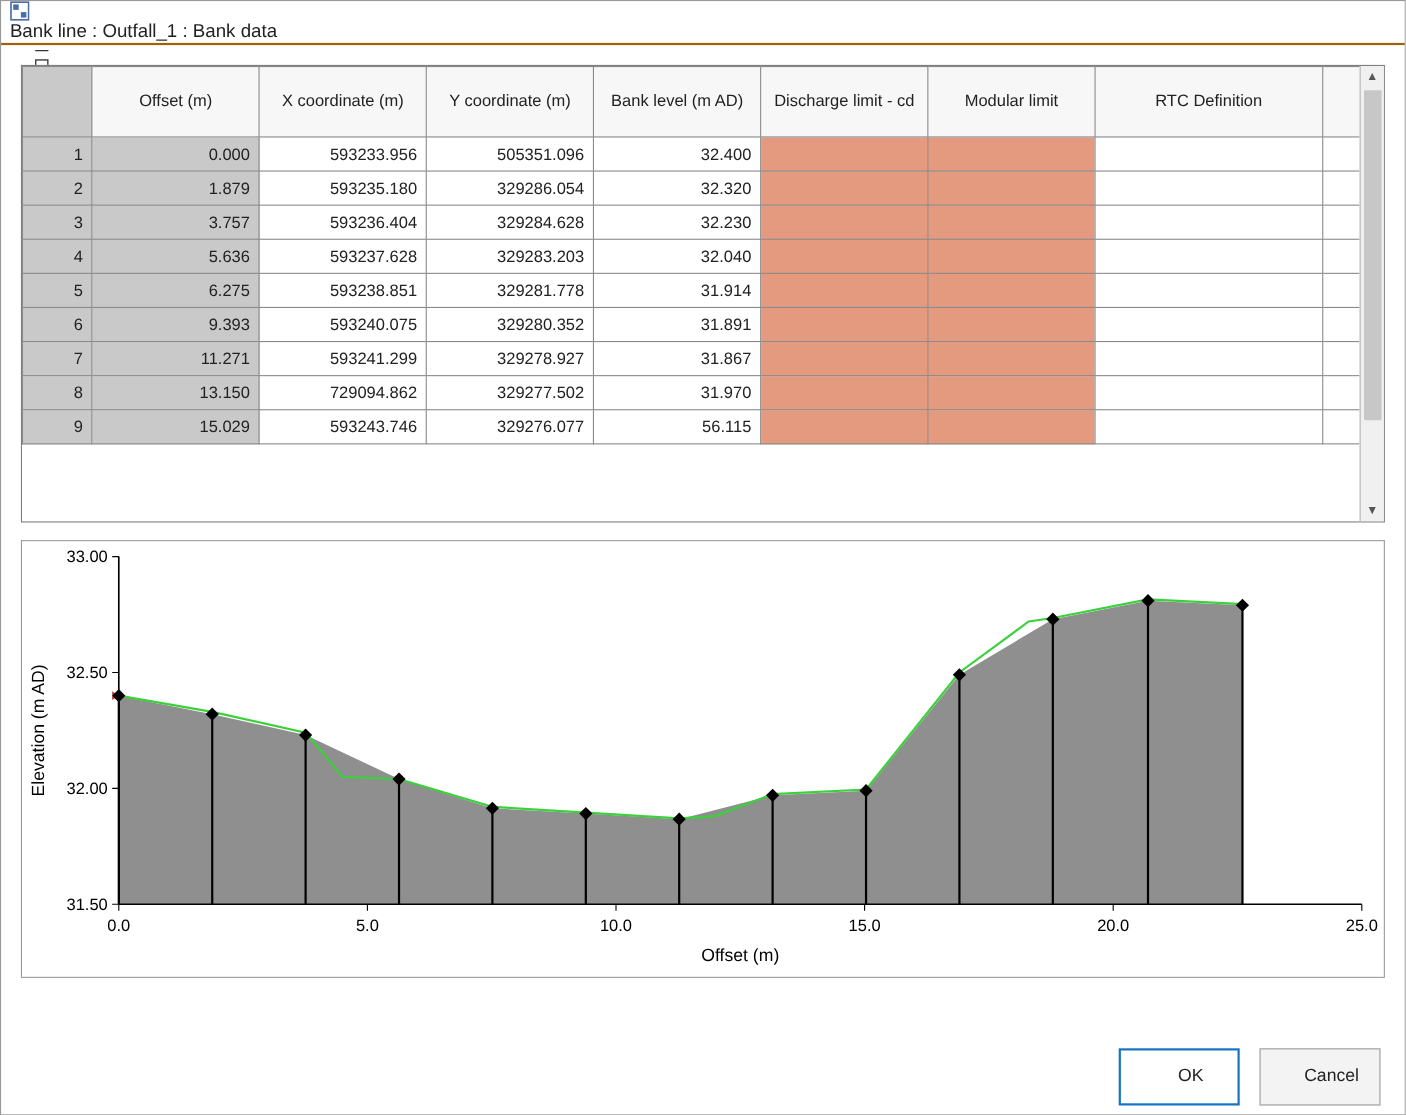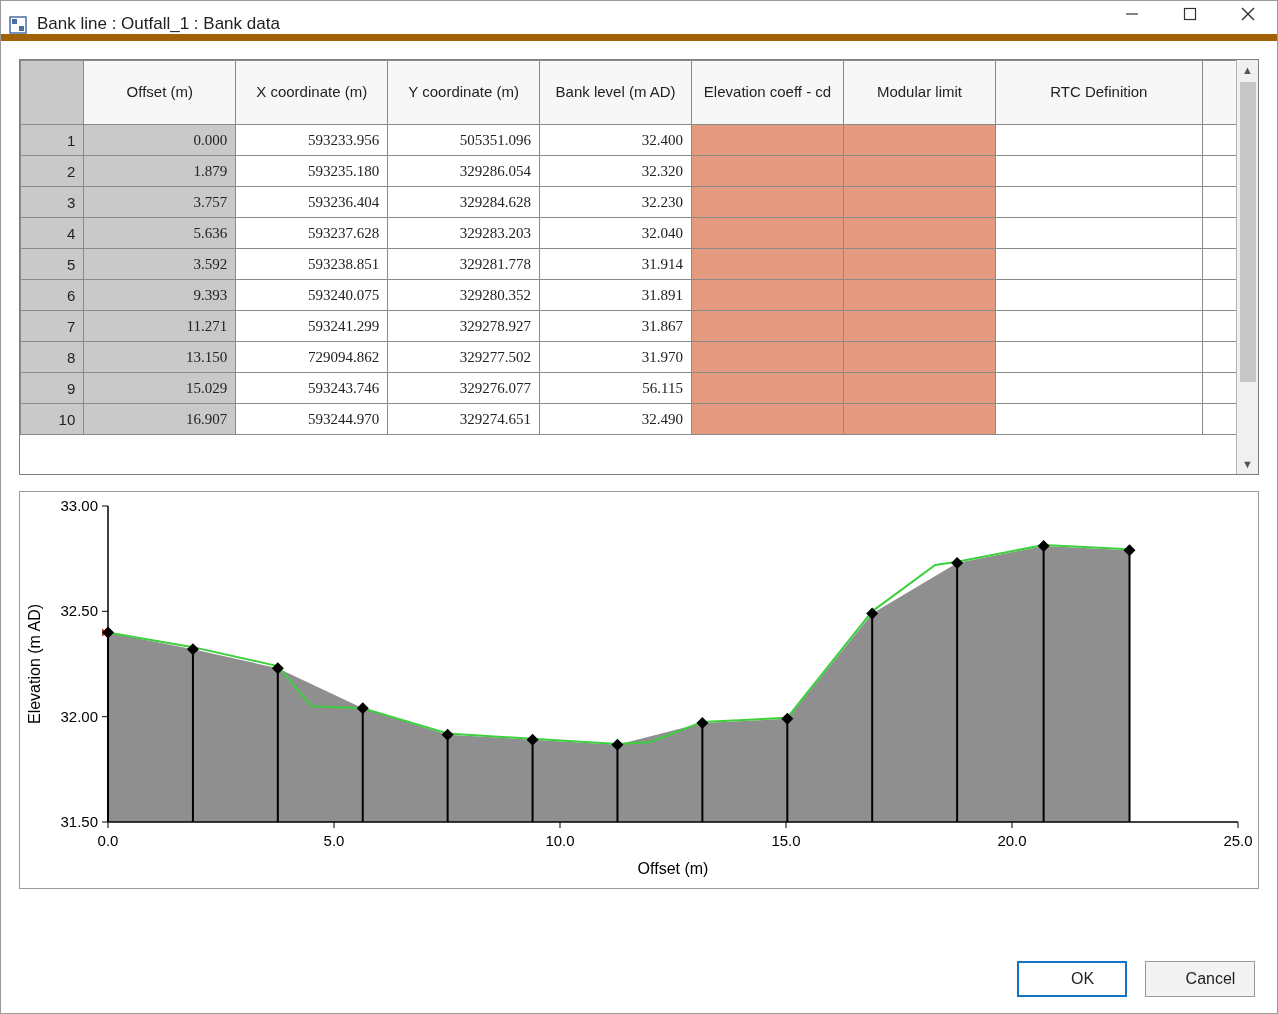--- a/index.html
+++ b/index.html
@@ -1,39 +1,39 @@
 <!DOCTYPE html>
 <html><head>
 <meta charset="utf-8">
 <style>
   * { box-sizing: border-box; }
   html, body { margin:0; padding:0; width:1278px; height:1014px; background:#fff; font-family:"Segoe UI", Arial, sans-serif; font-size:15px; color:#222; }
   .window { width:1278px; height:1014px; border:1px solid #9a9a9a; background:#fff; display:flex; flex-direction:column; }
-  .titlebar { height:40px; display:flex; align-items:flex-end; padding:0 0 0 8px; border-bottom:7px solid #a16207; }
+  .titlebar { height:40px; display:flex; align-items:flex-start; padding:0 0 0 8px; border-bottom:2px solid #a16207;flex-direction:column; }
   .titlebar .app-icon { width:18px; height:18px; margin-right:10px; }
   .titlebar .title { flex:0 0 auto; font-size:17px; color:#222; }
   .titlebar .spacer { flex:1; }
   .titlebar .win-btn { width:58px; height:40px; display:flex; align-items:center; justify-content:center; }
   .titlebar .win-btn svg { width:14px; height:14px; }
   .content { flex:1; padding:18px 18px 10px 18px; display:flex; flex-direction:column; gap:16px; min-height:0; }
   .table-wrap { border:1px solid #7f7f7f; height:416px; position:relative; background:#fff; overflow:hidden; }
   .table-scroll { position:absolute; right:0; top:0; width:22px; height:100%; background:#f0f0f0; border-left:1px solid #b5b5b5; display:flex; flex-direction:column; align-items:center; }
   .table-scroll .arrow { height:20px; display:flex; align-items:center; justify-content:center; font-size:11px; color:#555; width:100%; }
   .table-scroll .thumb { background:#c7c7c7; width:16px; margin:2px auto; border-radius:1px; }
   table { border-collapse:collapse; table-layout:fixed; }
   th, td { border:1px solid #8a8a8a; padding:4px 8px; height:31px; }
   th { background:#f7f7f7; font-weight:400; }
   thead th { height:64px; text-align:center; line-height:1.35; }
   .rowhdr { background:#c9c9c9; text-align:right; width:60px; }
   .col-offset { background:#c9c9c9; text-align:right; }
-  .num { text-align:right; font-variant-numeric:tabular-nums;font-family:Liberation Serif, serif; }
+  .num { text-align:right; font-variant-numeric:tabular-nums; }
   .coral { background:#e39a7f; }
   .chart-wrap { border:1px solid #9a9a9a; height:398px; background:#fff; position:relative; }
   .footer { height:68px; display:flex; align-items:center; justify-content:flex-end; gap:18px; padding:0 22px; }
-  .btn { min-width:110px; height:36px; border:1px solid #9a9a9a; background:#f3f3f3; font-size:16px; display:flex; align-items:center; justify-content:center;padding-left:21px; }
+  .btn { min-width:110px; height:52px; border:1px solid #9a9a9a; background:#f3f3f3; font-size:16px; display:flex; align-items:center; justify-content:center;padding-left:21px; }
   .btn.primary { border:2px solid #1573c6; background:#fff; }
   svg text { font-family:"Segoe UI", Arial, sans-serif; }
 </style>
 </head>
 <body>
 
 <div class="window">
   <div class="titlebar">
     <span class="app-icon">
       <svg viewBox="0 0 18 18">
@@ -76,21 +76,21 @@
             <col style="width:196px">
             <col style="width:32px">
         </colgroup>
         <thead>
           <tr>
             <th class="rowhdr"></th>
             <th>Offset (m)</th>
             <th>X coordinate (m)</th>
             <th>Y coordinate (m)</th>
             <th>Bank level (m AD)</th>
-            <th>Elevation coeff - cd</th>
+            <th>Discharge limit - cd</th>
             <th>Modular limit</th>
             <th>RTC Definition</th>
             <th style="border-right:none;"></th>
           </tr>
         </thead>
         <tbody id="tbody">
             <tr>
               <td class="rowhdr">1</td>
               <td class="num col-offset">0.000</td>
               <td class="num">593233.956</td>
@@ -129,21 +129,21 @@
               <td class="num">593237.628</td>
               <td class="num">329283.203</td>
               <td class="num">32.040</td>
               <td class="coral"></td>
               <td class="coral"></td>
               <td></td>
               <td style="border-right:none;"></td>
             </tr>
             <tr>
               <td class="rowhdr">5</td>
-              <td class="num col-offset">3.592</td>
+              <td class="num col-offset">6.275</td>
               <td class="num">593238.851</td>
               <td class="num">329281.778</td>
               <td class="num">31.914</td>
               <td class="coral"></td>
               <td class="coral"></td>
               <td></td>
               <td style="border-right:none;"></td>
             </tr>
             <tr>
               <td class="rowhdr">6</td>
@@ -177,31 +177,20 @@
               <td class="coral"></td>
               <td></td>
               <td style="border-right:none;"></td>
             </tr>
             <tr>
               <td class="rowhdr">9</td>
               <td class="num col-offset">15.029</td>
               <td class="num">593243.746</td>
               <td class="num">329276.077</td>
               <td class="num">56.115</td>
-              <td class="coral"></td>
-              <td class="coral"></td>
-              <td></td>
-              <td style="border-right:none;"></td>
-            </tr>
-            <tr>
-              <td class="rowhdr">10</td>
-              <td class="num col-offset">16.907</td>
-              <td class="num">593244.970</td>
-              <td class="num">329274.651</td>
-              <td class="num">32.490</td>
               <td class="coral"></td>
               <td class="coral"></td>
               <td></td>
               <td style="border-right:none;"></td>
             </tr>
           </tbody>
       </table>
       <div class="table-scroll">
         <div class="arrow">▲</div>
         <div class="thumb" style="height:300px;"></div>

